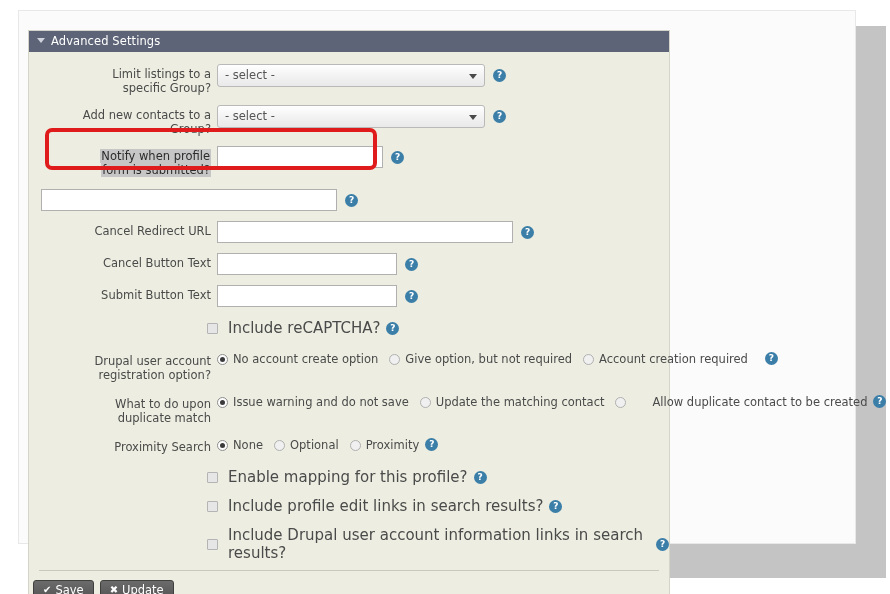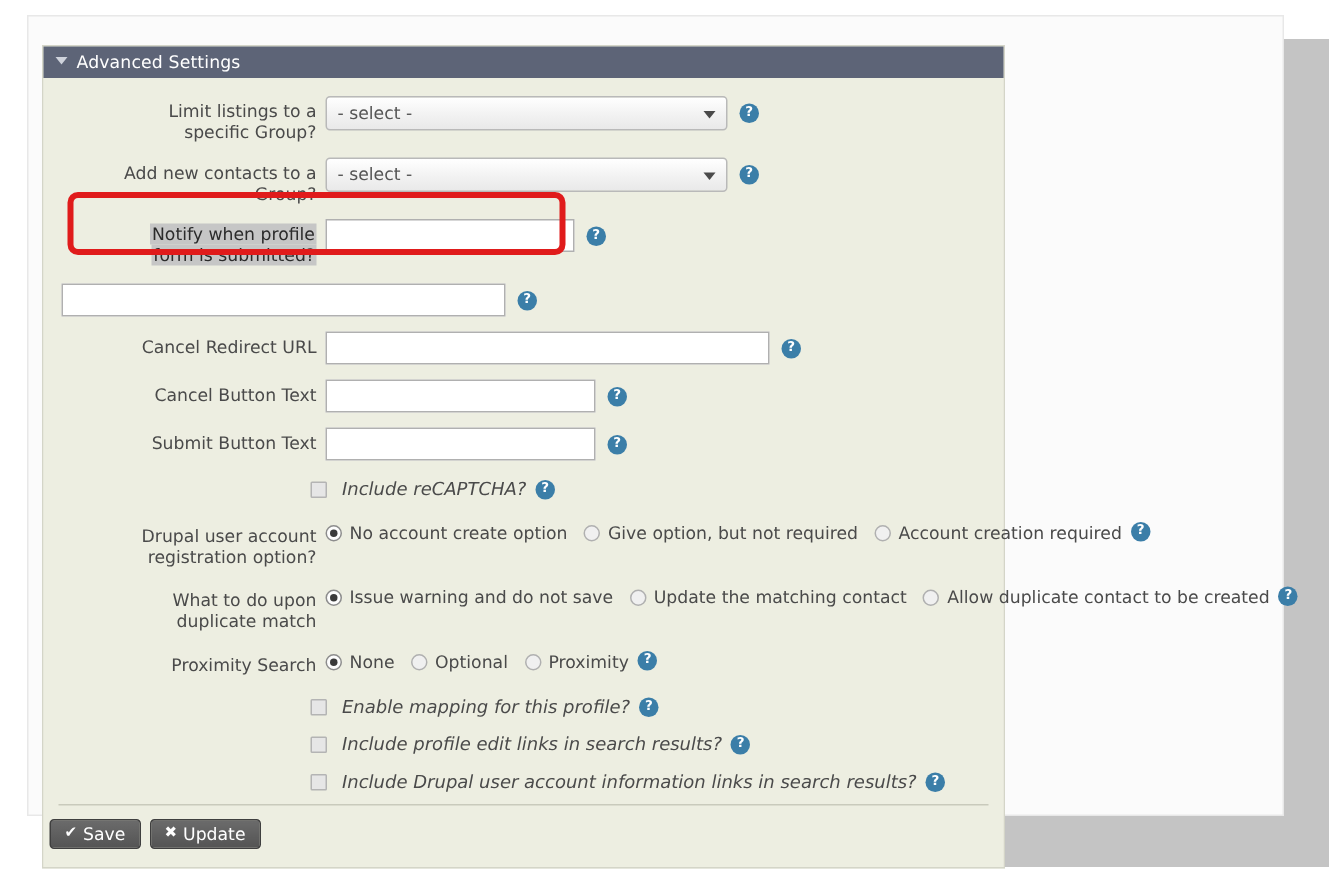--- a/index.html
+++ b/index.html
@@ -160,25 +160,24 @@
   }
   .chk {
     width: 11px; height: 11px;
     border: 1px solid #b4b4b4;
     background: #e6e6e6;
     border-radius: 1px;
     flex: 0 0 11px;
     cursor: pointer;
   }
   .cbtext {
-    font-size: 12px;
+    font-size: 15px;
     color: #4a4a4a;
     margin-left: 10px;
     user-select: none;
-    font-style: italic;
   }
 
   .radio-group { display: flex; flex-wrap: nowrap; padding-top: 1px; }
   .radio-item { display: flex; align-items: center; margin-right: 11px; }
   .rad {
     width: 11px; height: 11px;
     border: 1px solid #b0b0b0;
     background: #f0f0f0;
     border-radius: 50%;
     flex: 0 0 11px;
@@ -342,21 +341,21 @@
         <div class="ctl">
           <div class="radio-group">
             <span class="radio-item">
               <span class="rad on"></span>
               <span class="radtext">No account create option</span>
             </span>
             <span class="radio-item">
               <span class="rad"></span>
               <span class="radtext">Give option, but not required</span>
             </span>
-            <span class="radio-item" style="margin-right:0;">
+            <span class="radio-item" style="margin-right:11px;">
               <span class="rad"></span>
               <span class="radtext">Account creation required</span>
             </span>
             <span class="help tight">?</span>
           </div>
         </div>
       </div>
 
       <div class="row" style="margin-bottom:12px;">
         <div class="lbl">
@@ -366,21 +365,21 @@
         <div class="ctl">
           <div class="radio-group">
             <span class="radio-item">
               <span class="rad on"></span>
               <span class="radtext">Issue warning and do not save</span>
             </span>
             <span class="radio-item">
               <span class="rad"></span>
               <span class="radtext">Update the matching contact</span>
             </span>
-            <span class="radio-item" style="margin-right:0;">
+            <span class="radio-item" style="margin-right:0;gap:21px;">
               <span class="rad"></span>
               <span class="radtext">Allow duplicate contact to be created</span>
             </span>
             <span class="help tight">?</span>
           </div>
         </div>
       </div>
 
       <div class="row" style="margin-bottom:14px;">
         <div class="lbl">Proximity Search</div>

